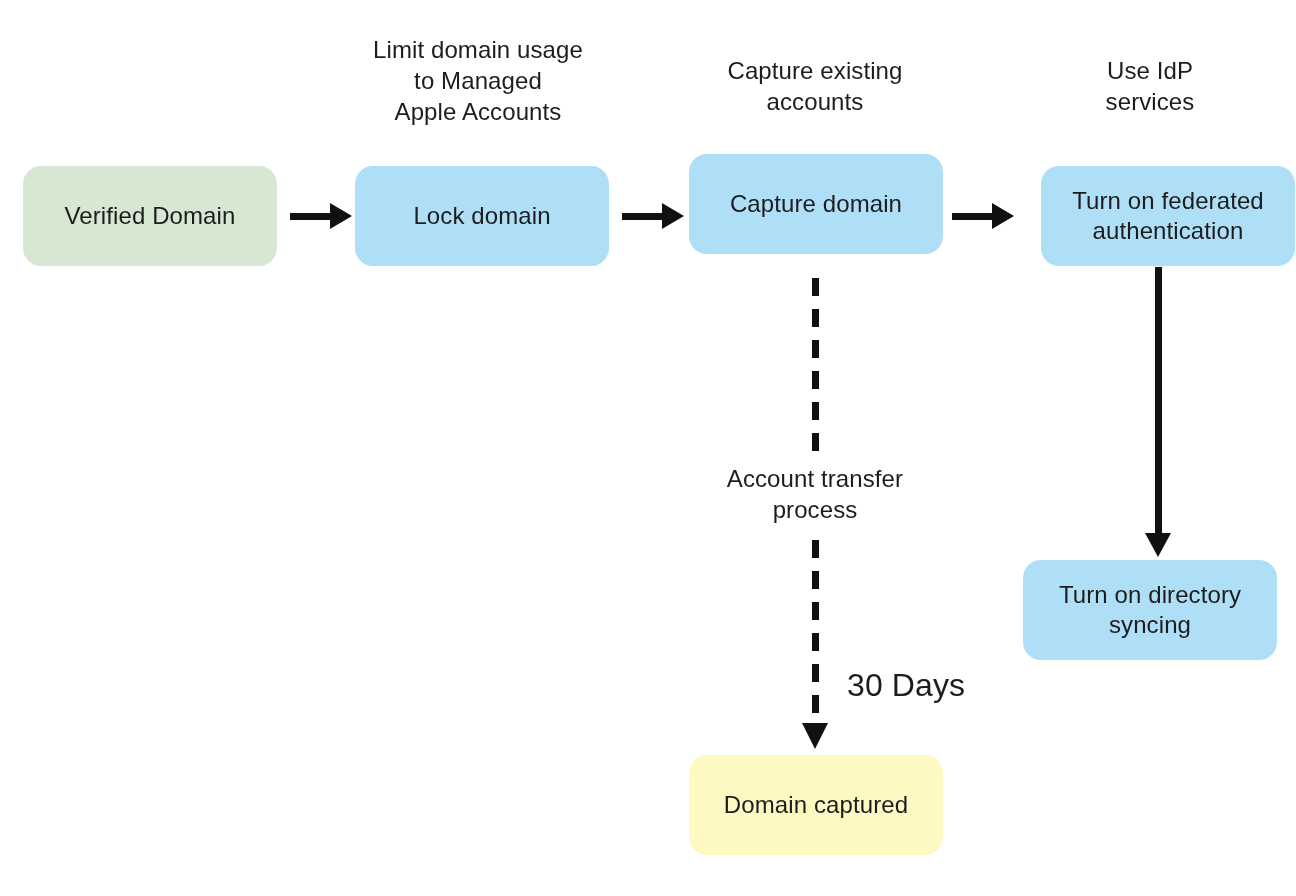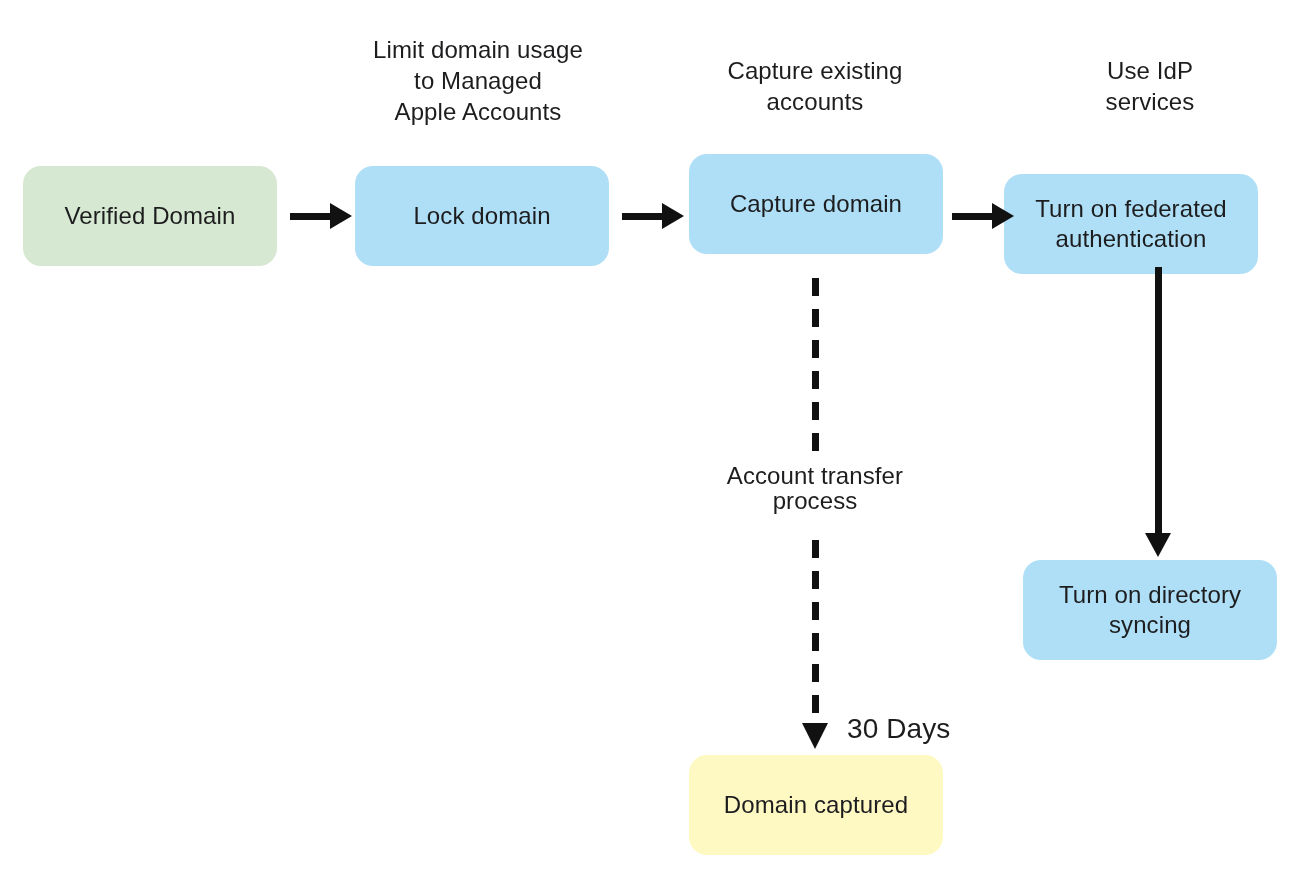--- a/index.html
+++ b/index.html
@@ -106,37 +106,37 @@
     border-left: 13px solid transparent;
     border-right: 13px solid transparent;
   }
   .edge-label {
     position: absolute;
     left: 665px;
     top: 463px;
     width: 300px;
     text-align: center;
     font-size: 24px;
-    line-height: 25px;
+    line-height: 31px;
     white-space: pre-line;
     letter-spacing: 0.1px;
   }
   .duration-label {
     position: absolute;
     left: 847px;
-    top: 713px;
-    font-size: 28px;
+    top: 670px;
+    font-size: 32px;
     line-height: 31px;
     letter-spacing: 0.1px;
   }
   
   .pos-verified   { left: 23px;   top: 166px; }
   .pos-lock       { left: 355px;  top: 166px; }
   .pos-capture    { left: 689px;  top: 154px; }
-  .pos-federated  { left: 1004px; top: 166px; margin-top: 8px; }
+  .pos-federated  { left: 1041px; top: 166px; }
   .pos-directory  { left: 1023px; top: 560px; }
   .pos-captured   { left: 689px;  top: 755px; }
   
   .pos-label-1 { left: 328px;  top: 34px; }
   .pos-label-2 { left: 665px;  top: 55px; }
   .pos-label-3 { left: 1000px; top: 55px; }
   
   .pos-harrow-1 { left: 290px; top: 203px; }
   .pos-harrow-2 { left: 622px; top: 203px; }
   .pos-harrow-3 { left: 952px; top: 203px; }

